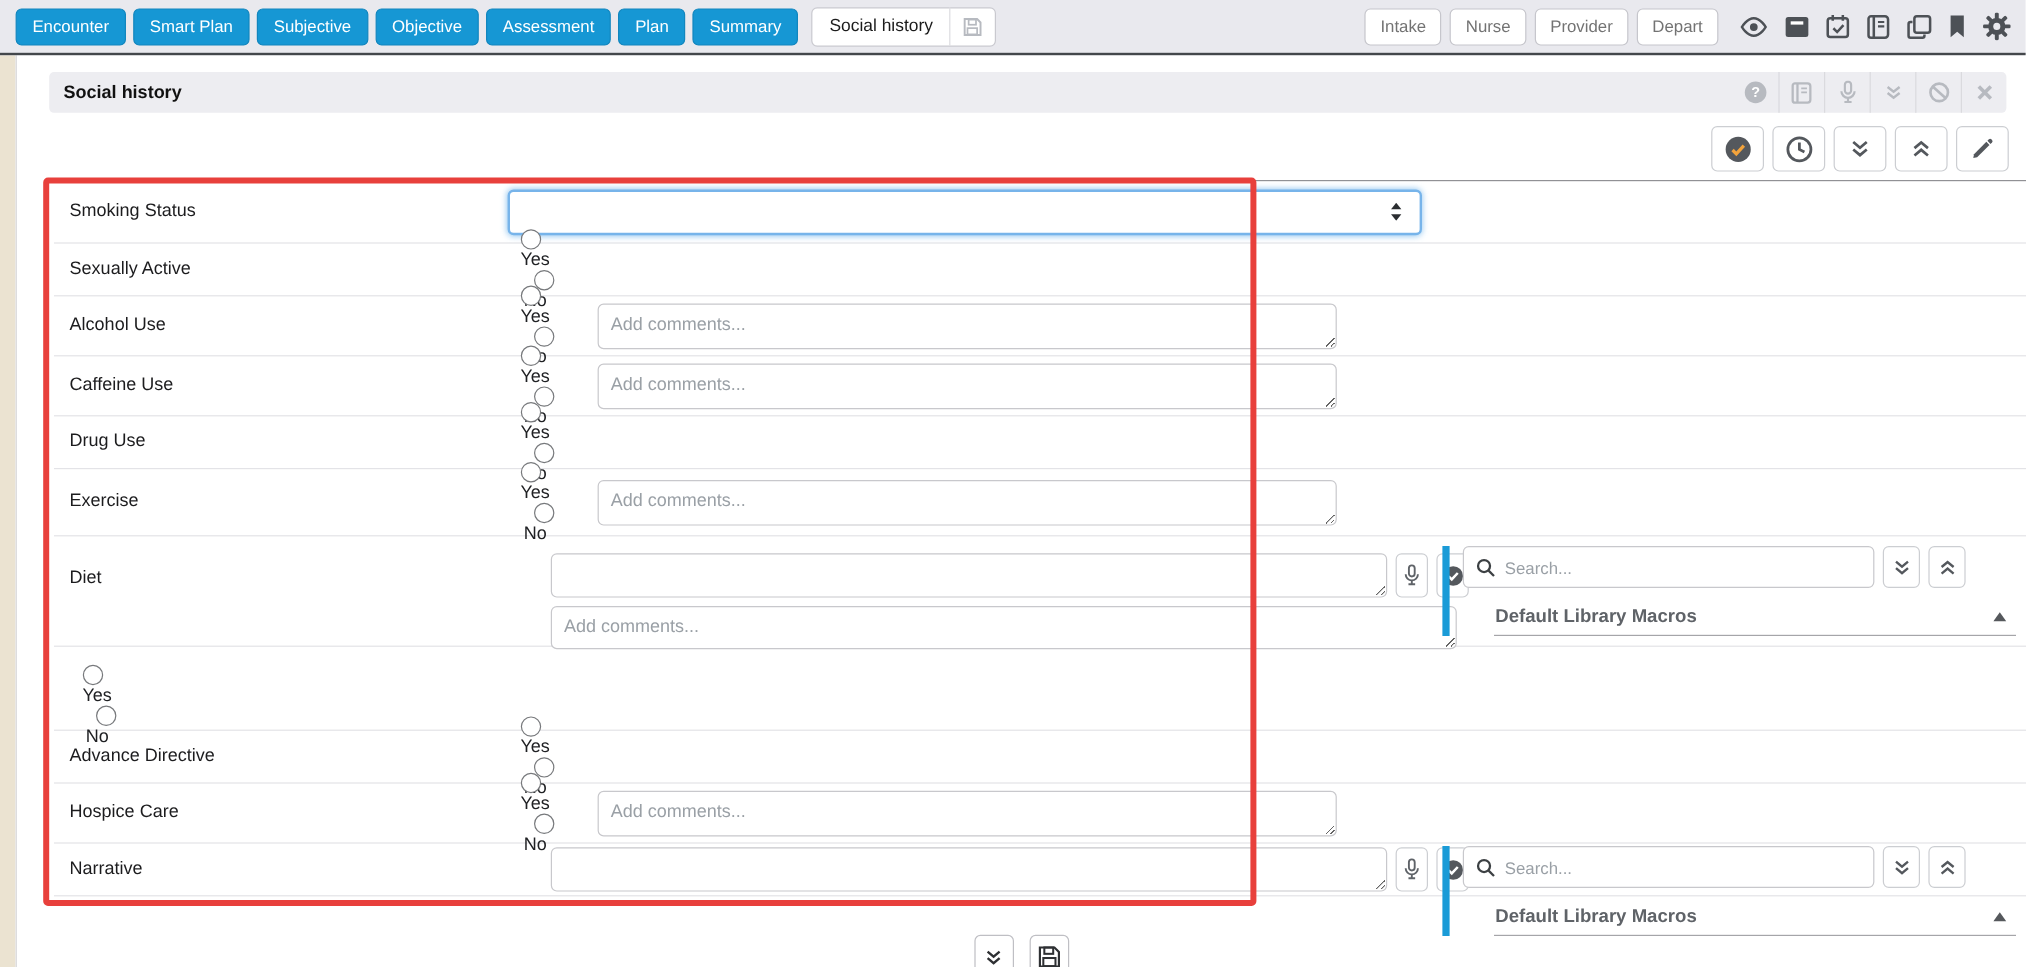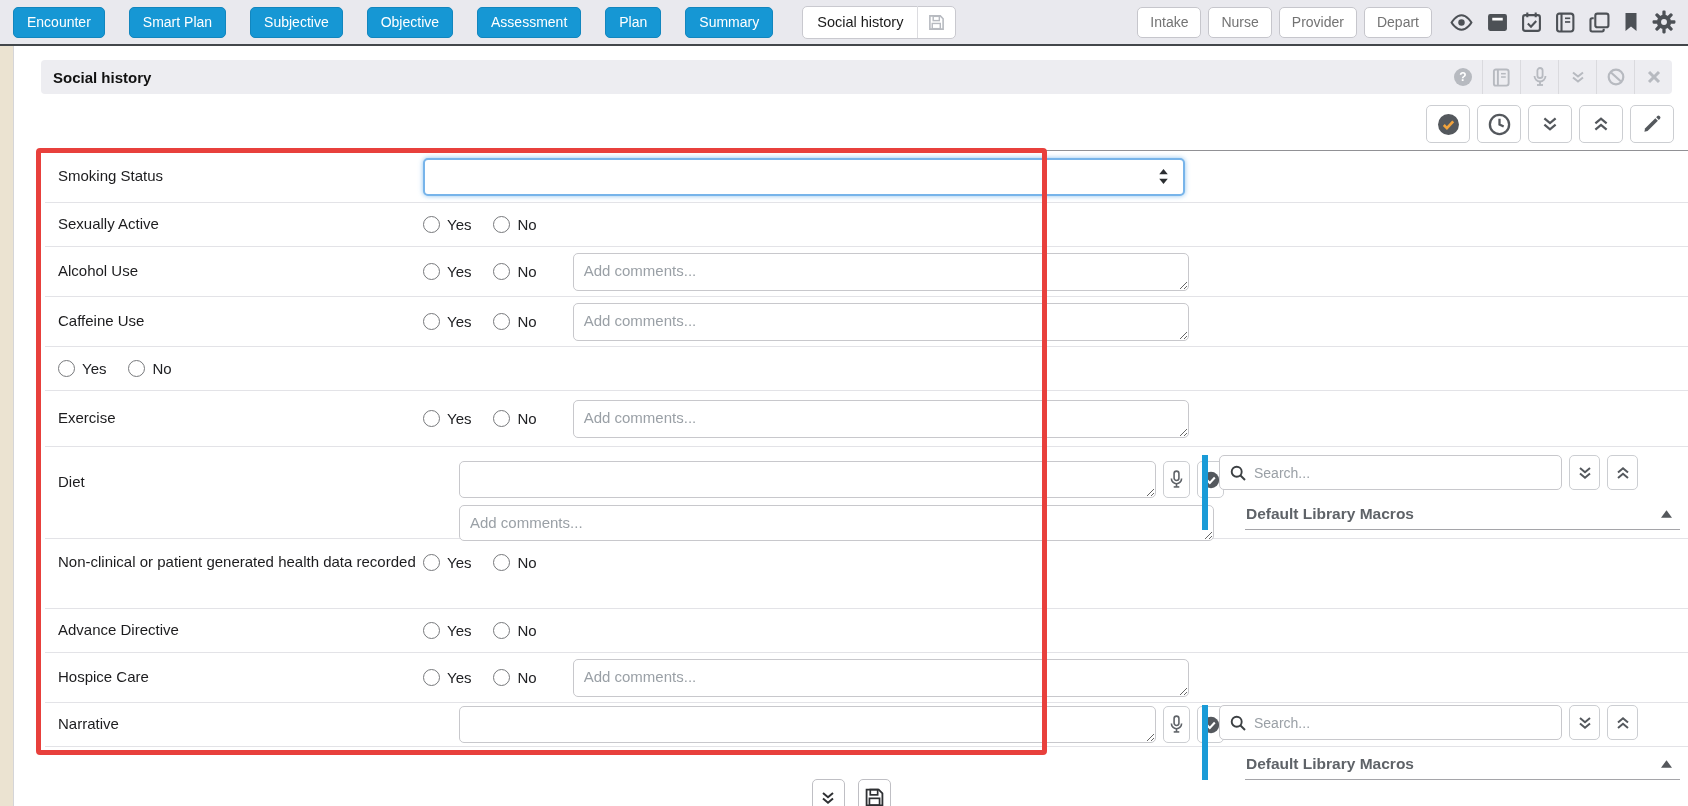--- a/index.html
+++ b/index.html
@@ -2,21 +2,21 @@
 <html><head>
 <meta charset="utf-8">
 <style>
   * { margin:0; padding:0; box-sizing:border-box; }
   html,body { width:1688px; height:806px; overflow:hidden; background:#fff;
     font-family:"Liberation Sans", sans-serif; font-size:14px; color:#202124; }
 
   
   .topbar { position:absolute; top:0; left:0; right:0; height:46px; background:#e9e9ee;
     border-bottom:2px solid #43474b; display:flex; align-items:center; padding:0 12px 0 13px; z-index:5; }
-  .nav-left { display:flex; gap:24px; align-items:center; }
+  .nav-left { display:flex; gap:6px; align-items:center; }
   .btn-blue { height:31px; padding:0 13px; background:#1697d4; border:1px solid #1286be;
     border-radius:5px; color:#fff; font-size:14px; display:flex; align-items:center; cursor:pointer; white-space:nowrap; }
   .tab-active { height:33px; background:#fff; border:1px solid #c9c9cf; border-radius:5px;
     display:flex; align-items:center; margin-left:5px; color:#1b1b1b; font-size:14.5px; }
   .tab-label { padding:0 14px; }
   .tab-sep { width:1px; height:32px; background:#dcdce0; }
   .tab-save { padding:0 10px; display:flex; align-items:center; }
   .nav-right { margin-left:auto; display:flex; gap:7px; align-items:center; }
   .btn-white { height:31px; padding:0 12px; background:#fff; border:1px solid #c6c6cc;
     border-radius:5px; color:#737373; font-size:14px; display:flex; align-items:center; cursor:pointer; }
@@ -45,21 +45,21 @@
   .frow { display:flex; align-items:center; border-bottom:1px solid #e3e3e7; padding-left:13px; }
   .h52{height:52px} .h44{height:44px} .h50{height:50px} .h56{height:56px} .h92{height:92px} .h70{height:70px}
   .flabel { width:365px; font-size:15px; color:#1c1c1e; line-height:1.25; flex-shrink:0; }
   .fctrl { flex:1; display:flex; align-items:center; }
   .row-top { align-items:flex-start; padding-top:14px; }
 
   .select-box { width:762px; height:38px; background:#fff; border:2px solid #77b4ea; border-radius:5px;
     box-shadow:0 0 5px rgba(102,175,233,.75); display:flex; align-items:center; justify-content:flex-end;
     padding-right:14px; cursor:pointer; }
 
-  .radio-group { display:flex; align-items:center; }
+  .radio-group { display:flex; align-items:center;flex-direction:column; }
   .radio { width:17px; height:17px; border:1px solid #77797c; border-radius:50%; background:#fff; cursor:pointer; flex-shrink:0; }
   .radio-lab { font-size:15px; color:#202124; margin-left:7px; }
   .rg-no { margin-left:22px; }
 
   textarea.ta, textarea.ta-line { border:1px solid #c8c8cc; border-radius:5px; background:#fff;
     font-family:"Liberation Sans", sans-serif; font-size:15px; color:#202124; padding:8px 10px;
     overflow:hidden; resize:both;margin-left:36px; }
   textarea::placeholder, input::placeholder { color:#9aa0a6; }
   .ta-inline { width:616px; height:38px; margin-left:14px; }
   .ta-wide { width:755px; height:36px; margin-top:7px; }
@@ -308,20 +308,21 @@
           <span class="radio"></span>
           <span class="radio-lab">Yes</span>
           <span class="radio rg-no"></span>
           <span class="radio-lab">No</span>
         </div>
         <textarea class="ta ta-inline" placeholder="Add comments..." style=""></textarea>
       </div>
     </div>
 
     <div class="frow h44">
+      <div class="flabel">Drug Use</div>
       <div class="fctrl">
         <div class="radio-group">
           <span class="radio"></span>
           <span class="radio-lab">Yes</span>
           <span class="radio rg-no"></span>
           <span class="radio-lab">No</span>
         </div>
       </div>
     </div>
 
@@ -356,21 +357,20 @@
                 <circle cx="9" cy="9" r="8.2" fill="#54585d"></circle>
                 <path d="M5.2 9.3 l2.6 2.6 5-5.4" stroke="#fff" stroke-width="2.1" fill="none"></path>
               </svg>
           </span>
         </div>
         <textarea class="ta ta-wide" placeholder="Add comments..." style=""></textarea>
       </div>
     </div>
 
     <div class="frow h70 row-top">
-      <div class="flabel">Non-clinical or patient generated health data recorded</div>
       <div class="fctrl" style="padding-top:1px">
         <div class="radio-group">
           <span class="radio"></span>
           <span class="radio-lab">Yes</span>
           <span class="radio rg-no"></span>
           <span class="radio-lab">No</span>
         </div>
       </div>
     </div>
 

